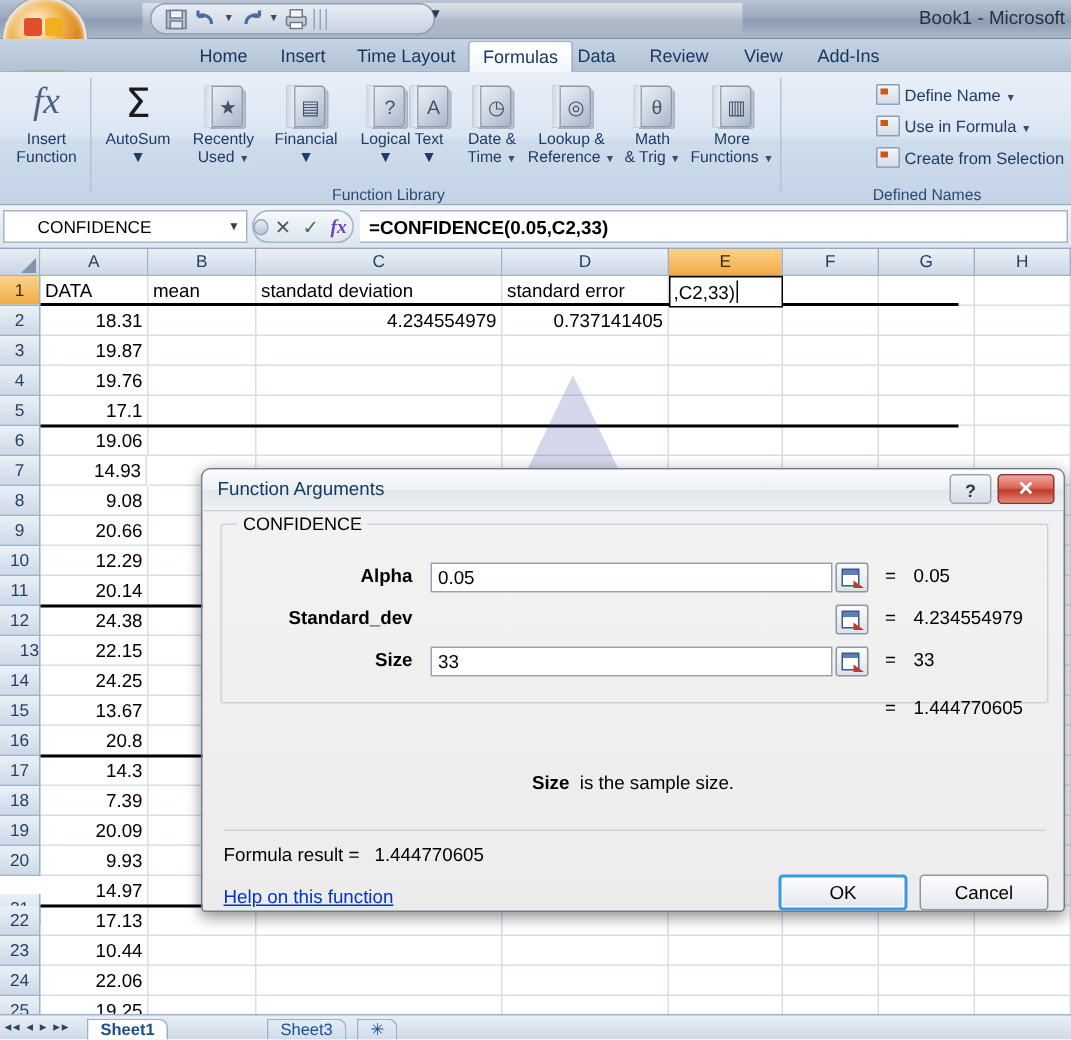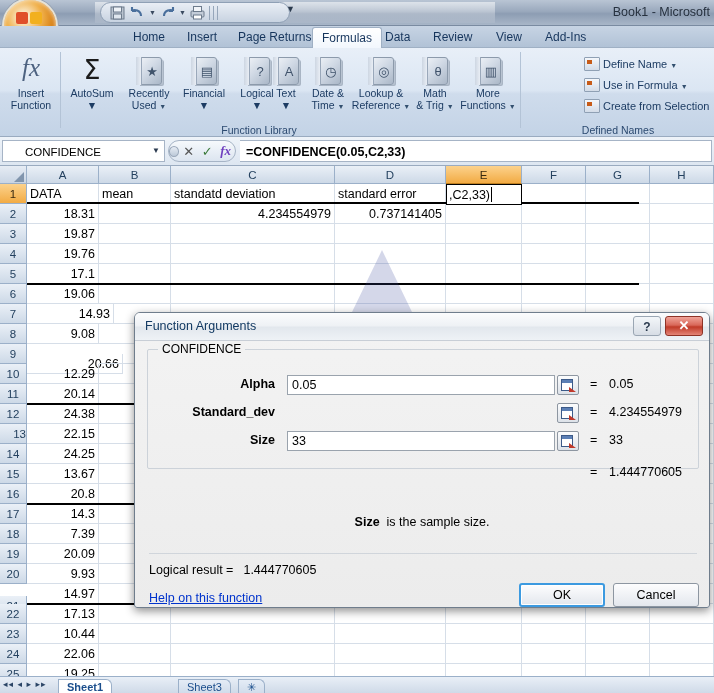--- a/index.html
+++ b/index.html
@@ -340,21 +340,21 @@
         <span class="ol-sq" style="left:14px;top:14px;background:#2f6fb5;"></span>
       </div>
     </div>
 
     <div class="title-text">Book1 - Microsoft</div>
   </div>
 
   <div class="tabstrip">
     <div class="tab" style="left:124px;">Home</div>
     <div class="tab" style="left:178px;">Insert</div>
-    <div class="tab" style="left:229px;">Page Returns</div>
+    <div class="tab" style="left:229px;">Time Layout</div>
     <div class="tab active" style="left:312px;">Formulas</div>
     <div class="tab" style="left:376px;">Data</div>
     <div class="tab" style="left:424px;">Review</div>
     <div class="tab" style="left:487px;">View</div>
     <div class="tab" style="left:536px;">Add-Ins</div>
   </div>
 
   <div class="ribbon">
 
     <div class="group" style="left:0; width:518px;">
@@ -534,37 +534,37 @@
         <div class="cell txt" style="left: 586px; width: 64px; top: 98px;"></div>
         <div class="cell txt" style="left: 650px; width: 64px; top: 98px;"></div>
         <div class="cell num" style="left: 27px; width: 72px; top: 118px;">19.06</div>
         <div class="cell txt" style="left: 99px; width: 72px; top: 118px;"></div>
         <div class="cell txt" style="left: 171px; width: 164px; top: 118px;"></div>
         <div class="cell txt" style="left: 335px; width: 111px; top: 118px;"></div>
         <div class="cell txt" style="left: 446px; width: 76px; top: 118px;"></div>
         <div class="cell txt" style="left: 522px; width: 64px; top: 118px;"></div>
         <div class="cell txt" style="left: 586px; width: 64px; top: 118px;"></div>
         <div class="cell txt" style="left: 650px; width: 64px; top: 118px;"></div>
-        <div class="cell num" style="left: 27px; width: 87px; top: 138px;">14.93</div>
+        <div class="cell num" style="left: 27px; width: 71px; top: 138px;">14.93</div>
         <div class="cell txt" style="left: 99px; width: 72px; top: 138px;"></div>
         <div class="cell txt" style="left: 171px; width: 164px; top: 138px;"></div>
         <div class="cell txt" style="left: 335px; width: 111px; top: 138px;"></div>
         <div class="cell txt" style="left: 446px; width: 76px; top: 138px;"></div>
         <div class="cell txt" style="left: 522px; width: 64px; top: 138px;"></div>
         <div class="cell txt" style="left: 586px; width: 64px; top: 138px;"></div>
         <div class="cell txt" style="left: 650px; width: 64px; top: 138px;"></div>
         <div class="cell num" style="left: 27px; width: 72px; top: 158px;">9.08</div>
         <div class="cell txt" style="left: 99px; width: 72px; top: 158px;"></div>
         <div class="cell txt" style="left: 171px; width: 164px; top: 158px;"></div>
         <div class="cell txt" style="left: 335px; width: 111px; top: 158px;"></div>
         <div class="cell txt" style="left: 446px; width: 76px; top: 158px;"></div>
         <div class="cell txt" style="left: 522px; width: 64px; top: 158px;"></div>
         <div class="cell txt" style="left: 586px; width: 64px; top: 158px;"></div>
         <div class="cell txt" style="left: 650px; width: 64px; top: 158px;"></div>
-        <div class="cell num" style="left: 27px; width: 96px; top: 188px;">20.66</div>
+        <div class="cell num" style="left: 27px; width: 72px; top: 178px;">20.66</div>
         <div class="cell txt" style="left: 99px; width: 72px; top: 178px;"></div>
         <div class="cell txt" style="left: 171px; width: 164px; top: 178px;"></div>
         <div class="cell txt" style="left: 335px; width: 111px; top: 178px;"></div>
         <div class="cell txt" style="left: 446px; width: 76px; top: 178px;"></div>
         <div class="cell txt" style="left: 522px; width: 64px; top: 178px;"></div>
         <div class="cell txt" style="left: 586px; width: 64px; top: 178px;"></div>
         <div class="cell txt" style="left: 650px; width: 64px; top: 178px;"></div>
         <div class="cell num" style="left: 27px; width: 72px; top: 198px;">12.29</div>
         <div class="cell txt" style="left: 99px; width: 72px; top: 198px;"></div>
         <div class="cell txt" style="left: 171px; width: 164px; top: 198px;"></div>
@@ -753,21 +753,21 @@
     <div class="result-eq" style="top:152px;">=</div>
     <div class="result-val" style="top:152px;">1.444770605</div>
 
     <div class="arg-help" style="top:202px;">
       <b>Size</b>&nbsp;&nbsp;<span>is the sample size.</span>
     </div>
 
     <div class="hr" style="top:240px;"></div>
 
     <div class="formula-result" style="top:250px;">
-      <span>Logical result  =</span><span class="fr-val">1.444770605</span>
+      <span>Formula result  =</span><span class="fr-val">1.444770605</span>
     </div>
 
     <div class="help-link" style="top:278px;">Help on this function</div>
     <div class="dlg-btn default" style="right:104px; top:270px;">OK</div>
     <div class="dlg-btn" style="right:10px; top:270px;">Cancel</div>
   </div>
 
   <div class="sheetbar">
     <div class="navbtns">◂◂ ◂ ▸ ▸▸</div>
     <div class="stab active" style="left:58px;">Sheet1</div>

